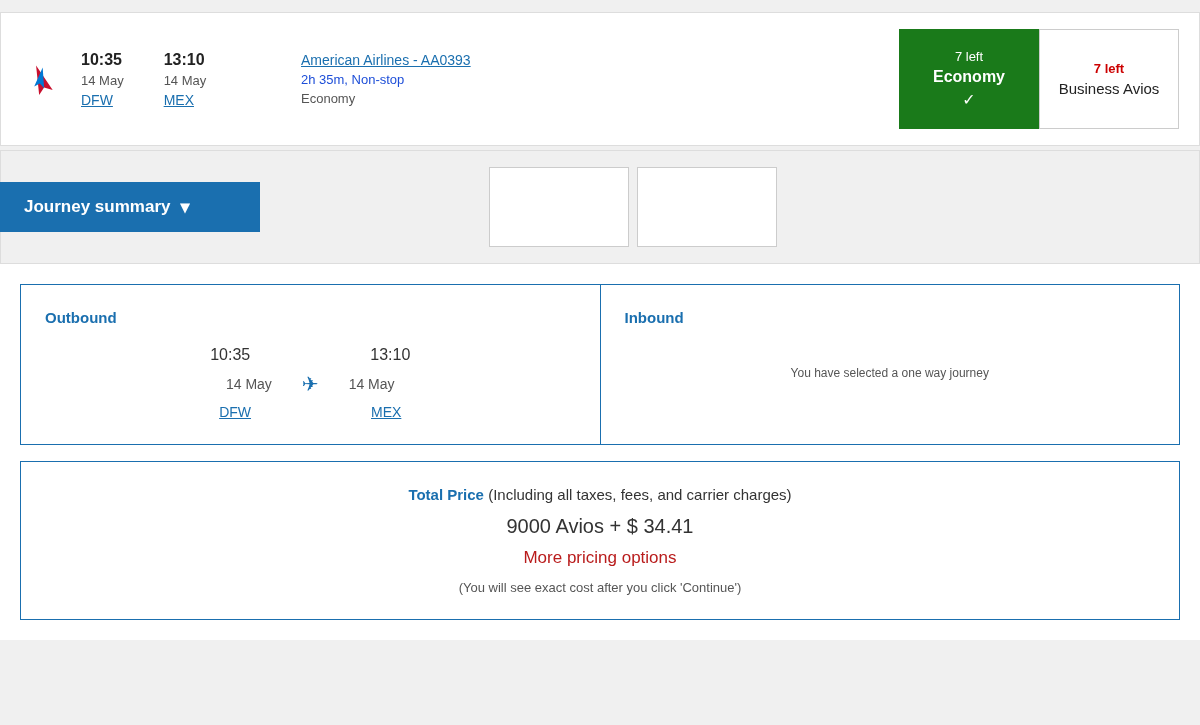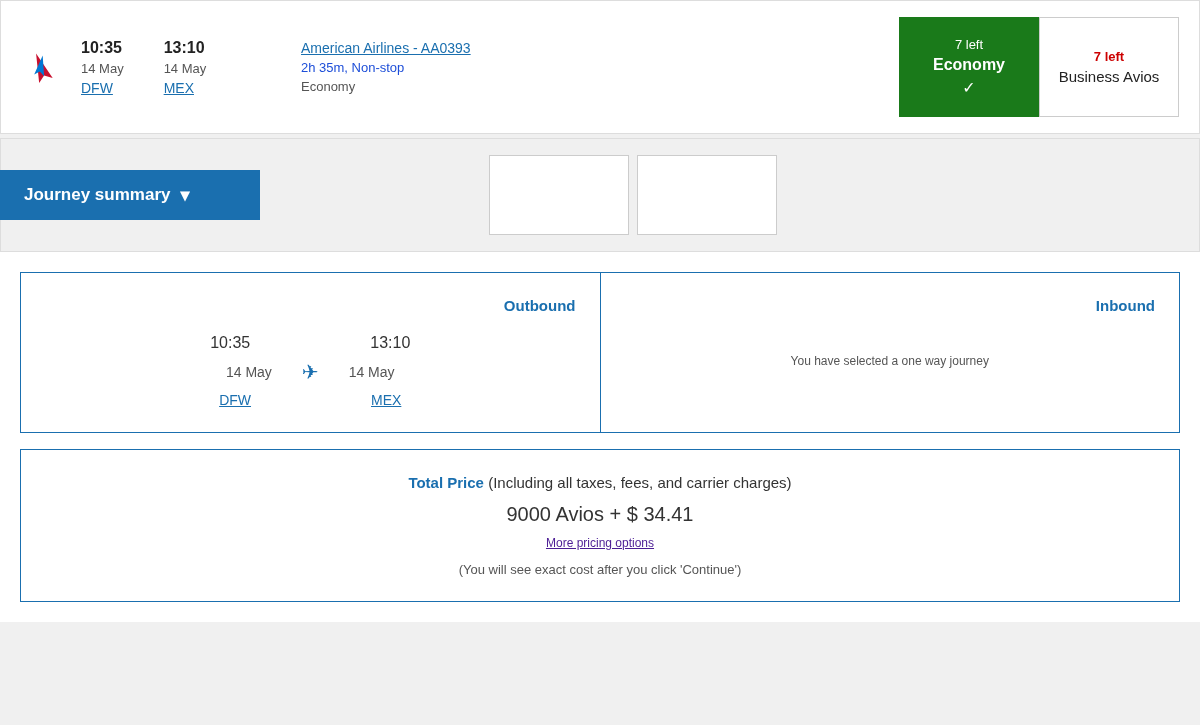--- a/index.html
+++ b/index.html
@@ -5,21 +5,21 @@
     * { box-sizing: border-box; margin: 0; padding: 0; }
     body {
       font-family: Arial, sans-serif;
       background: #f0f0f0;
       color: #333;
       font-size: 14px;
     }
 
     .page-wrapper {
       max-width: 1200px;
-      margin: 0 auto;
+      margin: 12px auto;
       background: #f0f0f0;
     }
 
     
     .flight-card {
       background: #fff;
       border: 1px solid #ddd;
       margin-bottom: 4px;
       padding: 16px 20px;
       display: flex;
@@ -170,21 +170,21 @@
     }
 
     .journey-panel + .journey-panel {
       border-left: none;
     }
 
     .panel-title {
       font-size: 15px;
       font-weight: bold;
       color: #1a6faf;
-      text-align: right;
+      text-align: left;
       margin-bottom: 20px;
     }
 
     .flight-summary-times {
       display: flex;
       align-items: center;
       justify-content: center;
       gap: 30px;
       margin-bottom: 8px;
     }
@@ -252,24 +252,23 @@
       color: #1a6faf;
     }
 
     .price-value {
       font-size: 20px;
       color: #333;
       margin-bottom: 10px;
     }
 
     .pricing-link {
-      color: #4c1d95;
-      text-decoration: underline;
+      color: #b91c1c;
       cursor: pointer;
-      font-size: 12px;
+      font-size: 17px;
       display: block;
       margin-bottom: 12px;
     }
 
     .cost-note {
       color: #555;
       font-size: 13px;
     }
 
     .chevron-icon {

